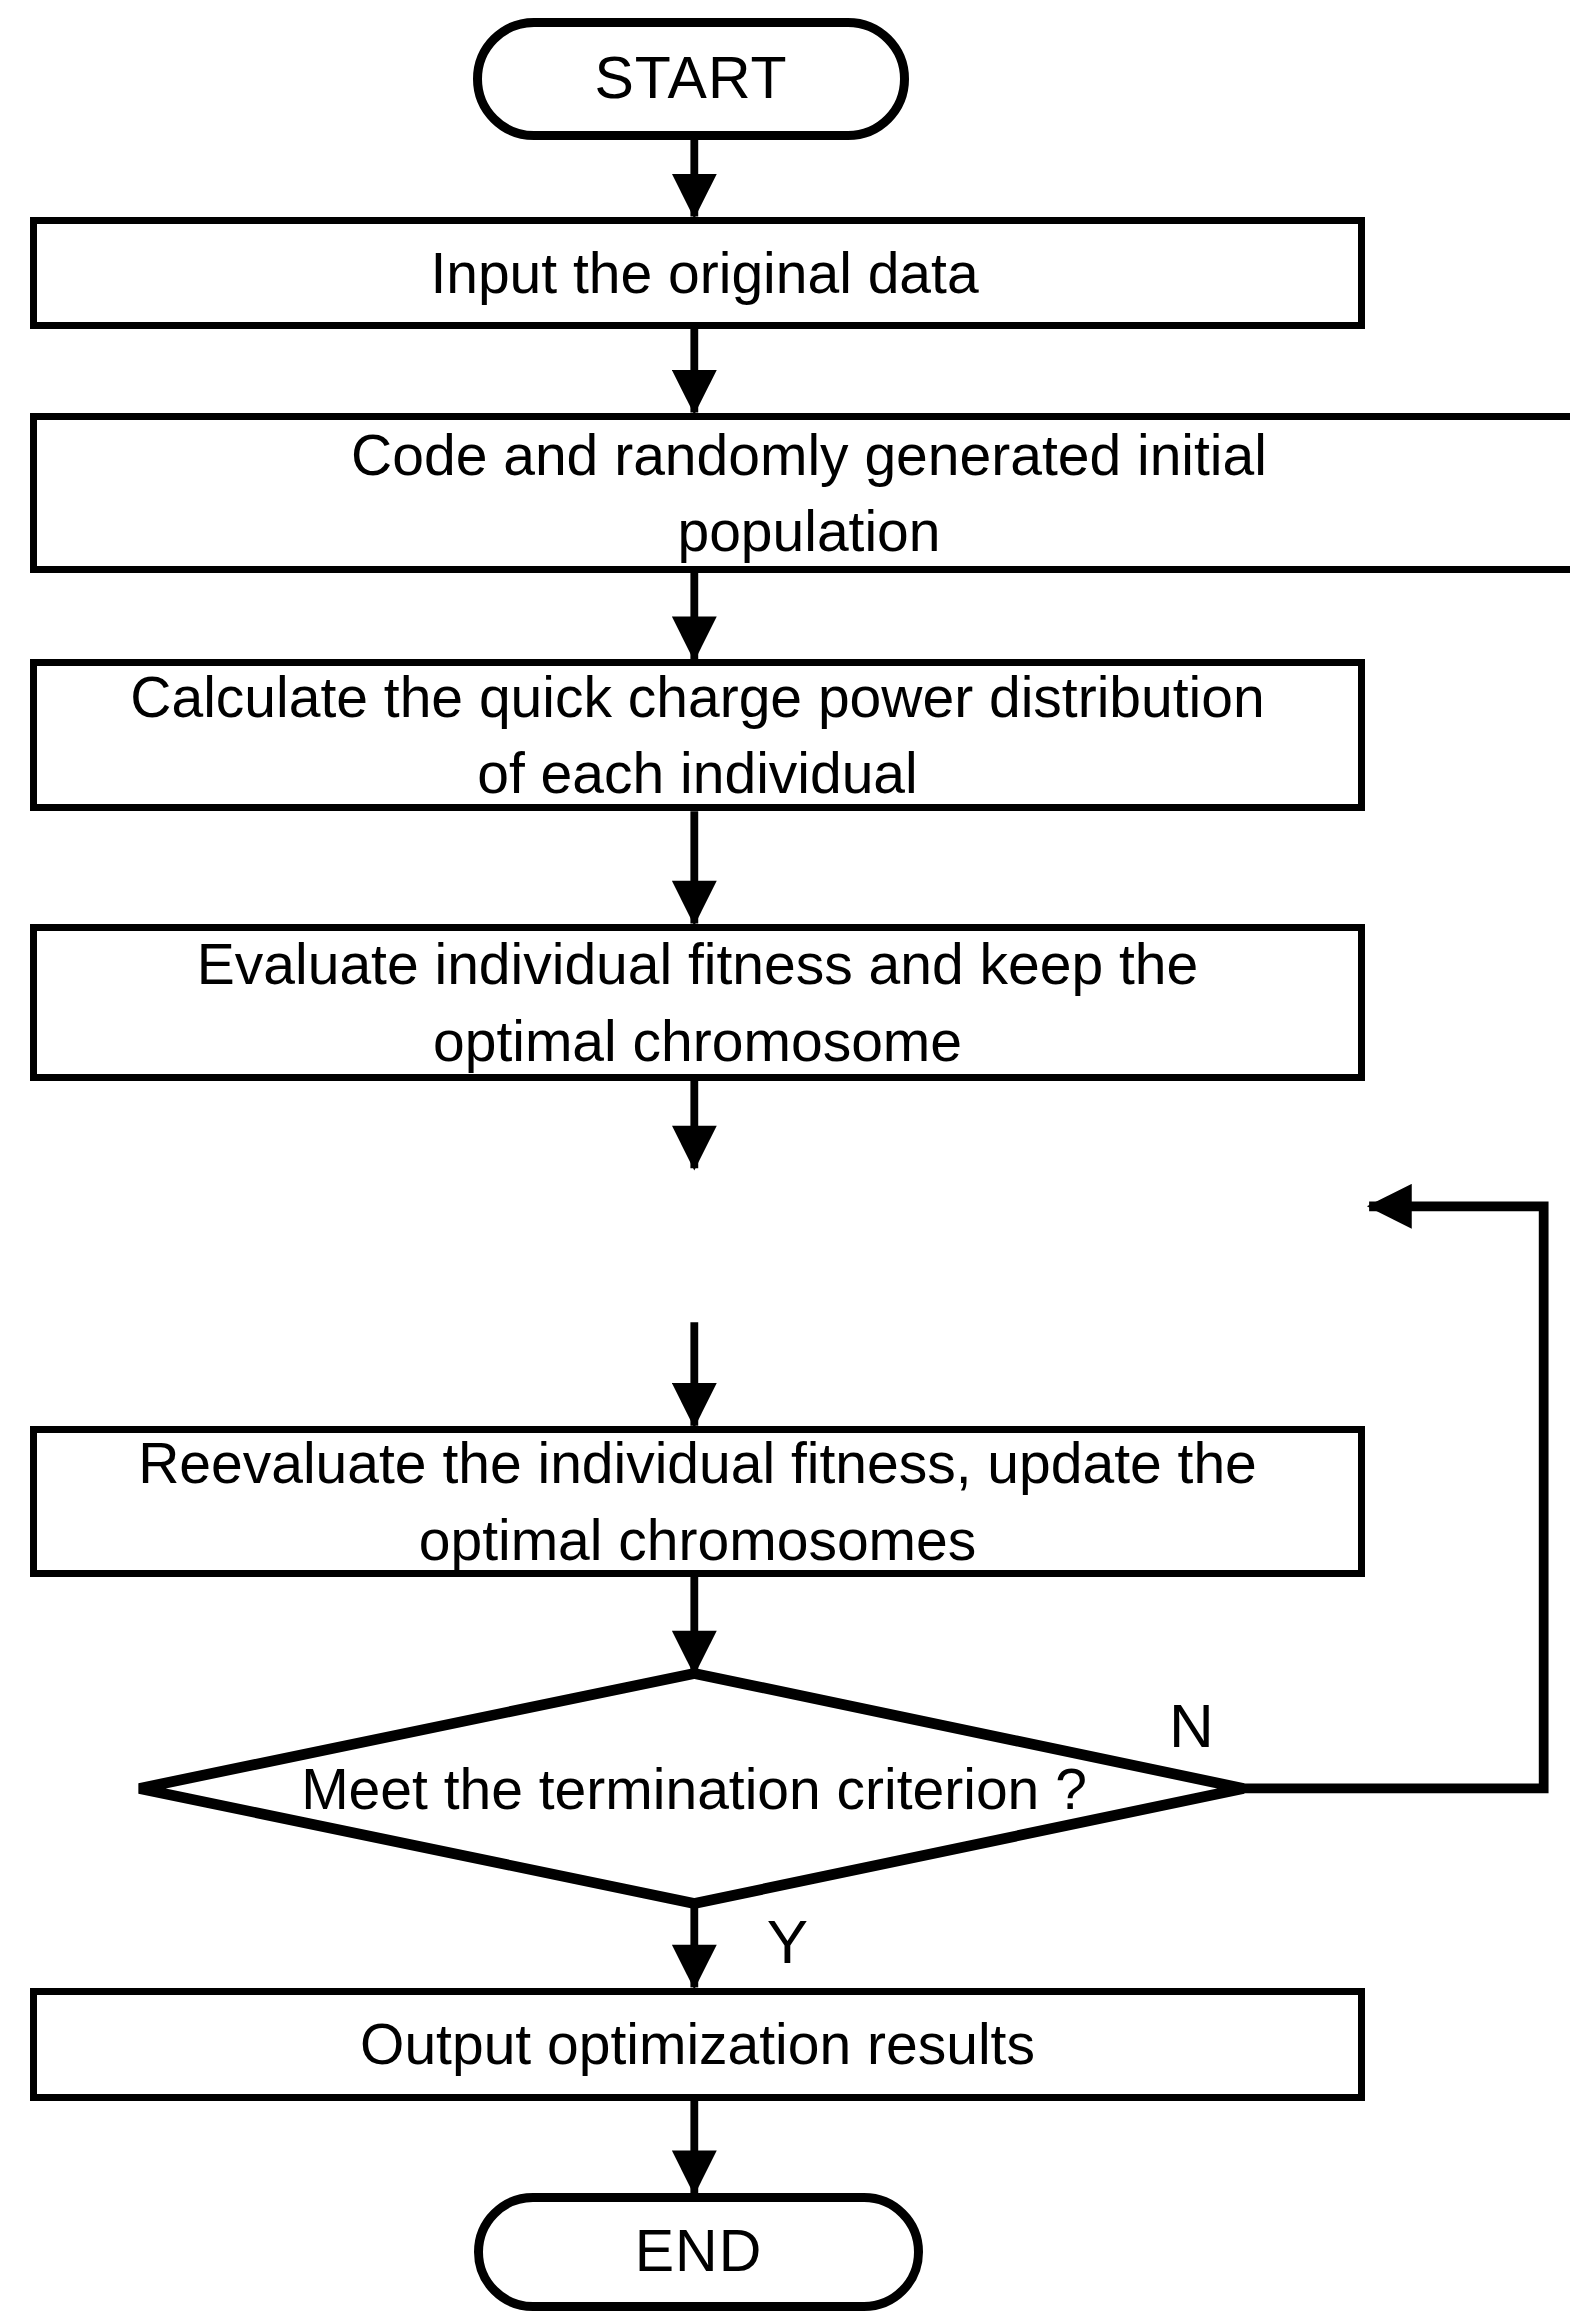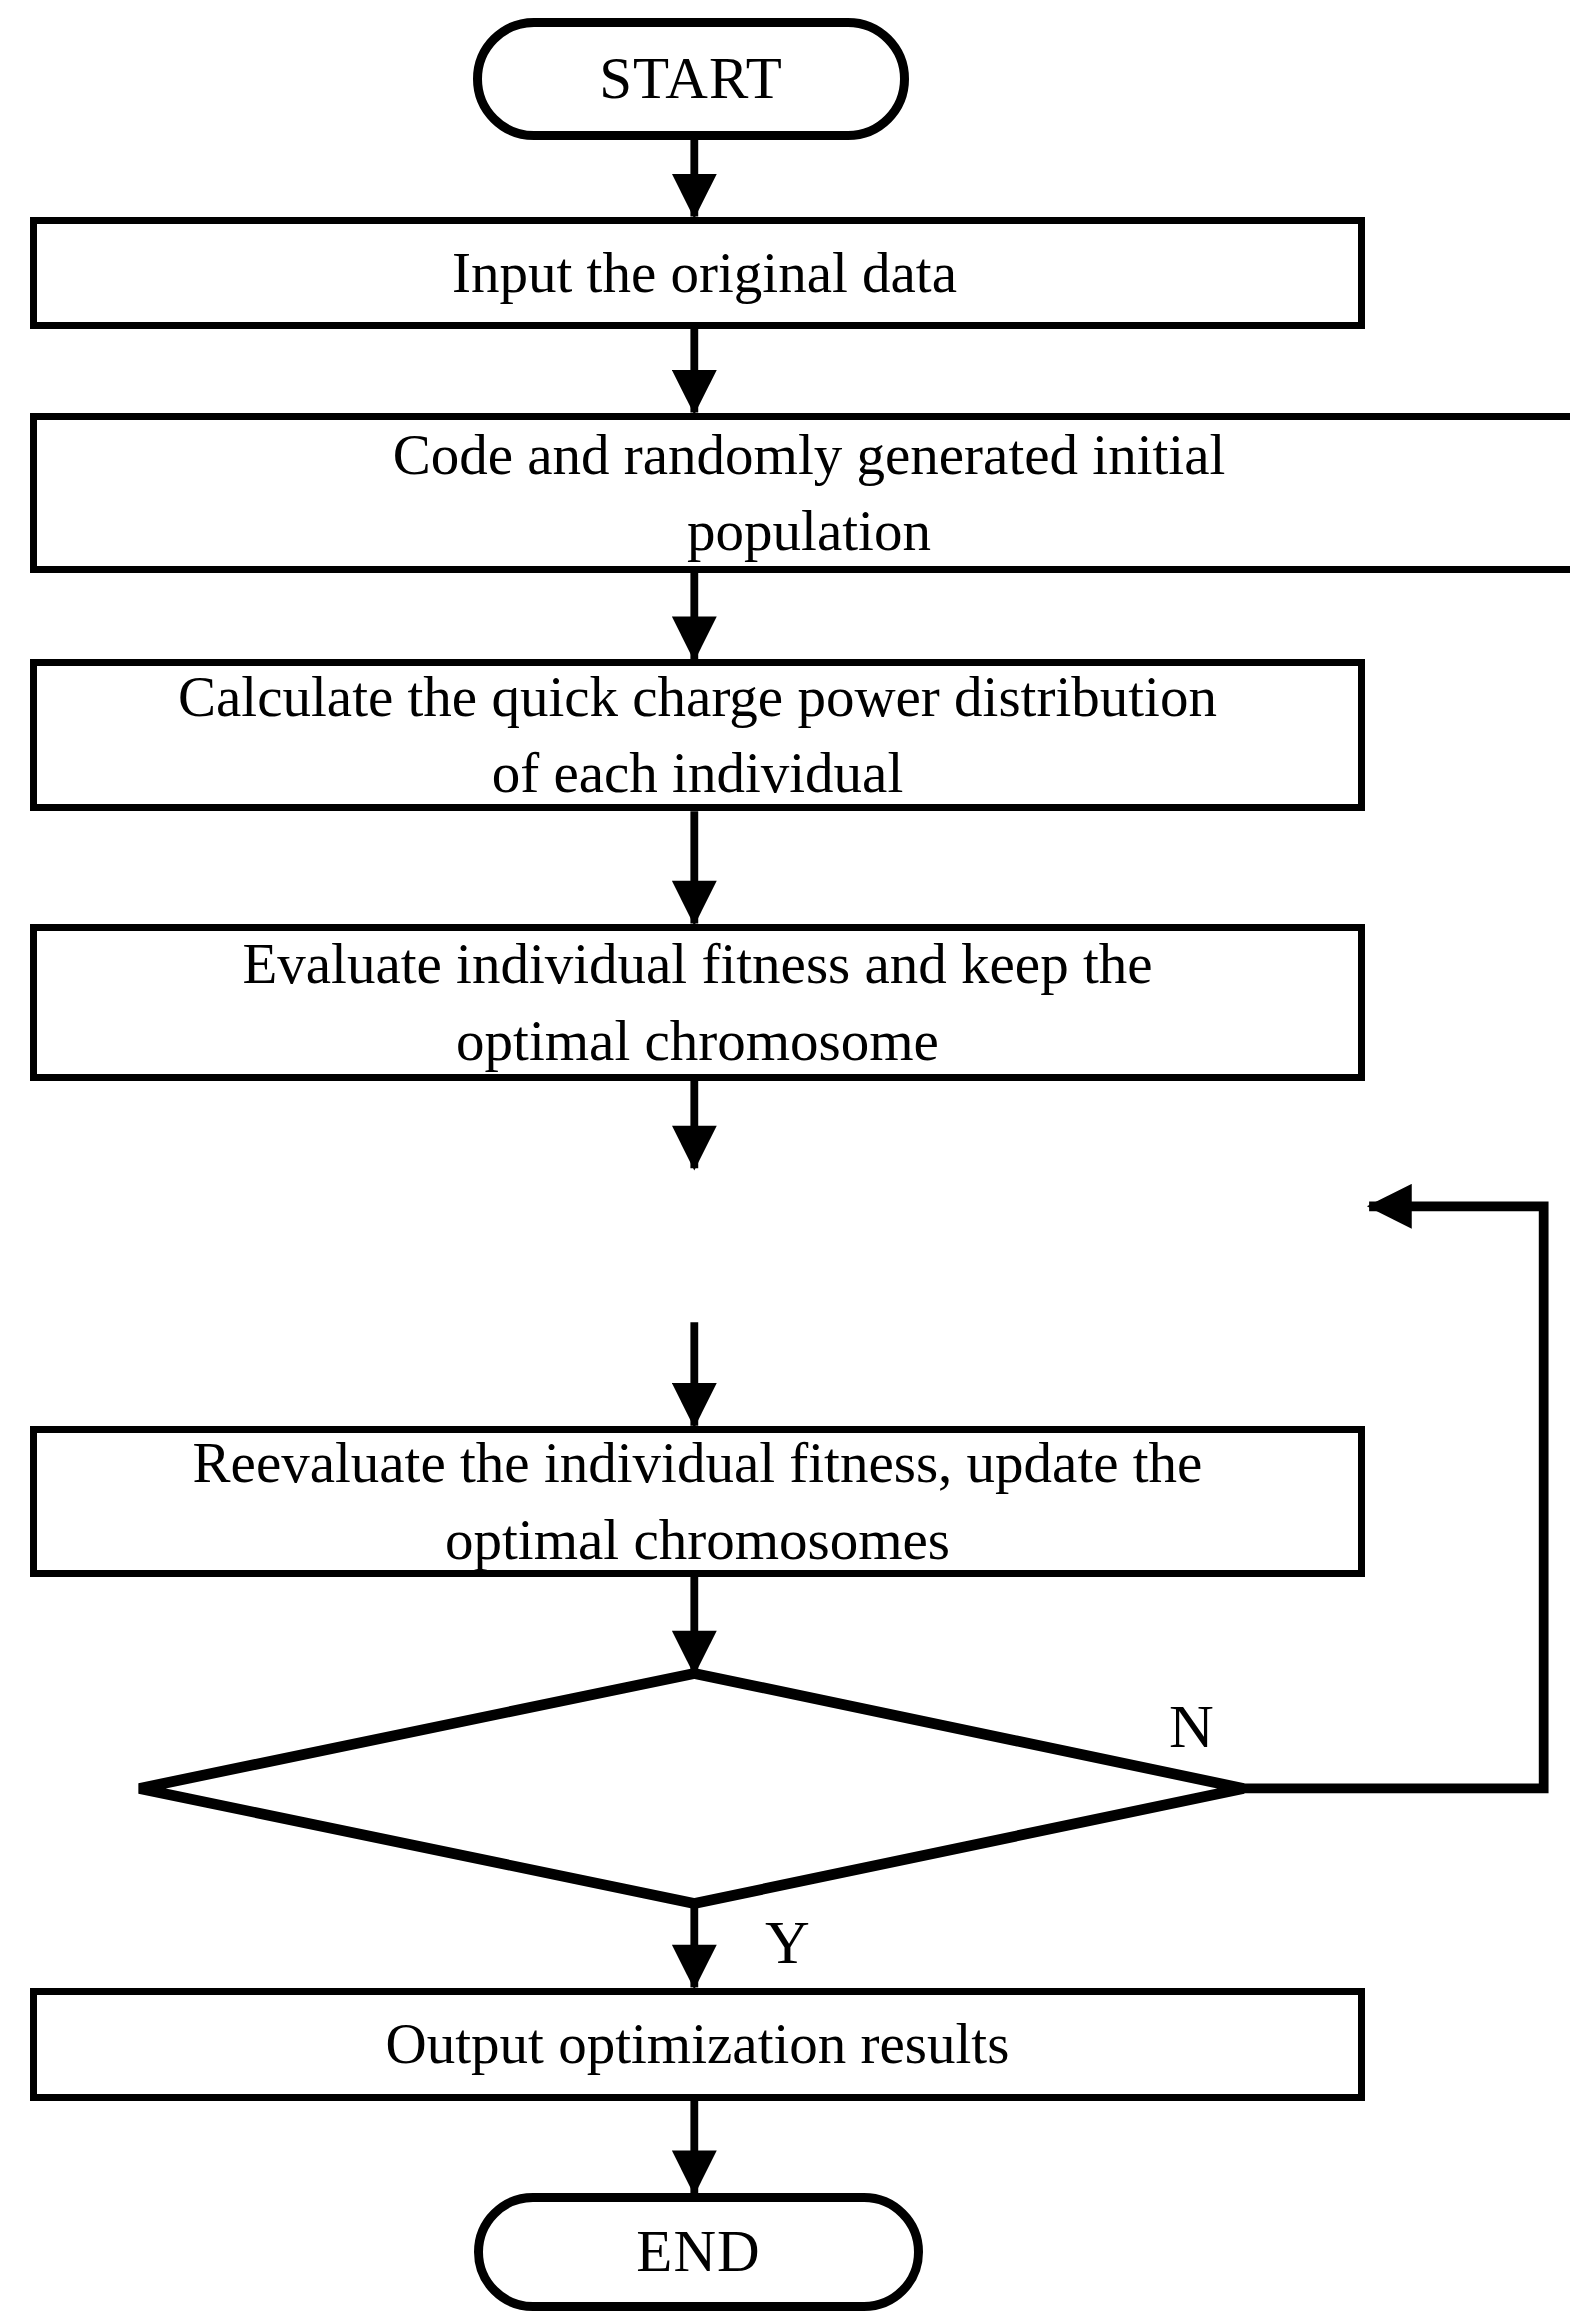--- a/index.html
+++ b/index.html
@@ -3,21 +3,21 @@
 <meta charset="utf-8">
 <style>
   * { margin: 0; padding: 0; box-sizing: border-box; }
   html, body { background: #ffffff; }
   .canvas {
     position: relative;
     width: 1570px;
     height: 2317px;
     background: #ffffff;
     color: #000000;
-    font-family: Liberation Serif, serif;
+    font-family: Liberation Sans, sans-serif;
     overflow: hidden;
   }
   .connectors {
     position: absolute;
     left: 0; top: 0;
     width: 1570px; height: 2317px;
   }
   .node {
     position: absolute;
     display: flex;
@@ -105,20 +105,23 @@
     <span class="label">Evaluate individual fitness and keep the
 optimal chromosome</span>
   </div>
 
 
   <div class="node" style="left:30px; top:1426px; width:1335px; height:151px;">
     <span class="label">Reevaluate the individual fitness, update the
 optimal chromosomes</span>
   </div>
 
+  <div class="decision-text" style="left:177px; top:1722px; width:1034px; height:133px;">
+    <span class="label">Meet the termination criterion ?</span>
+  </div>
 
   <div class="branch-label" style="left:1128px; top:1687px; width:127px; height:78px; line-height:78px;">N</div>
   <div class="branch-label" style="left:724px; top:1903px; width:127px; height:78px; line-height:78px;">Y</div>
 
   <div class="node" style="left:30px; top:1988px; width:1335px; height:113px;">
     <span class="label">Output optimization results</span>
   </div>
 
   <div class="node terminator" style="left:474px; top:2193px; width:449px; height:118px;">
     <span class="label">END</span>

